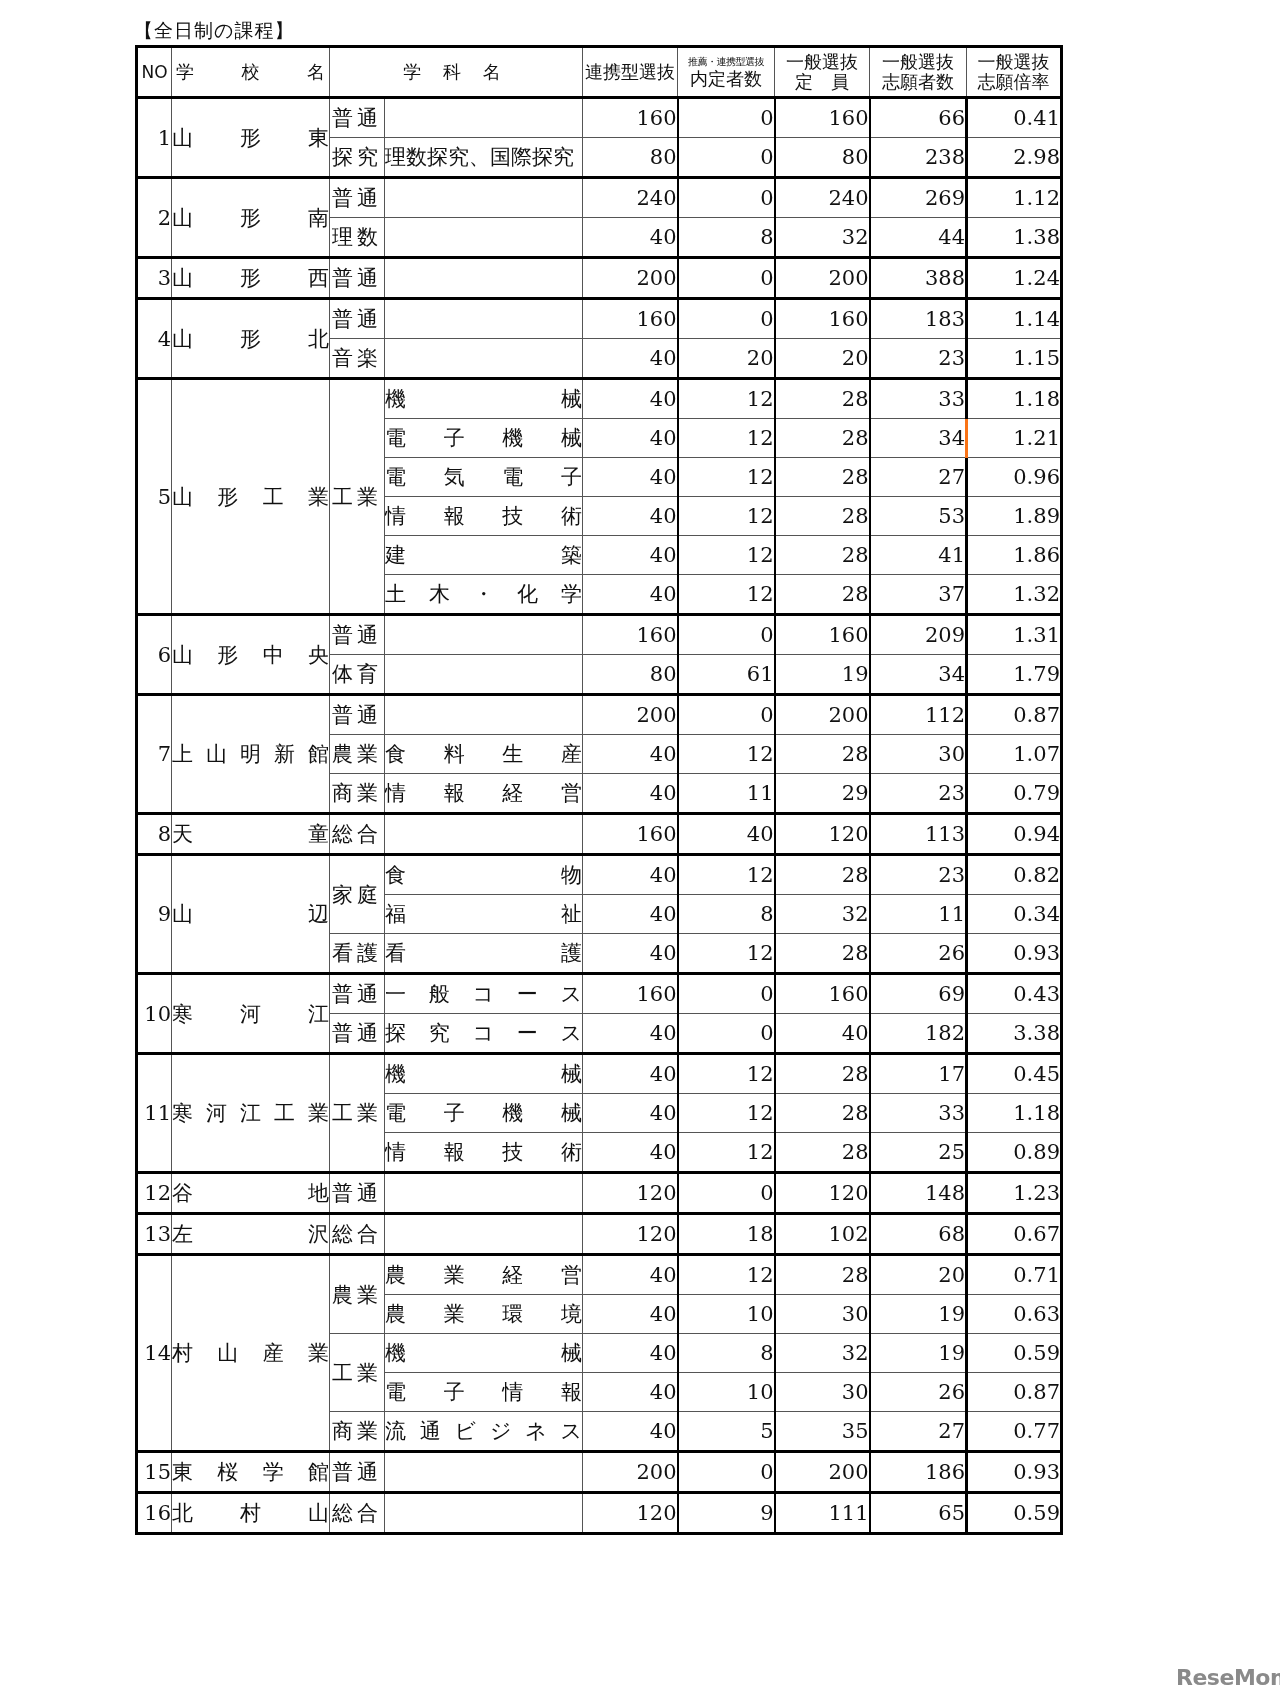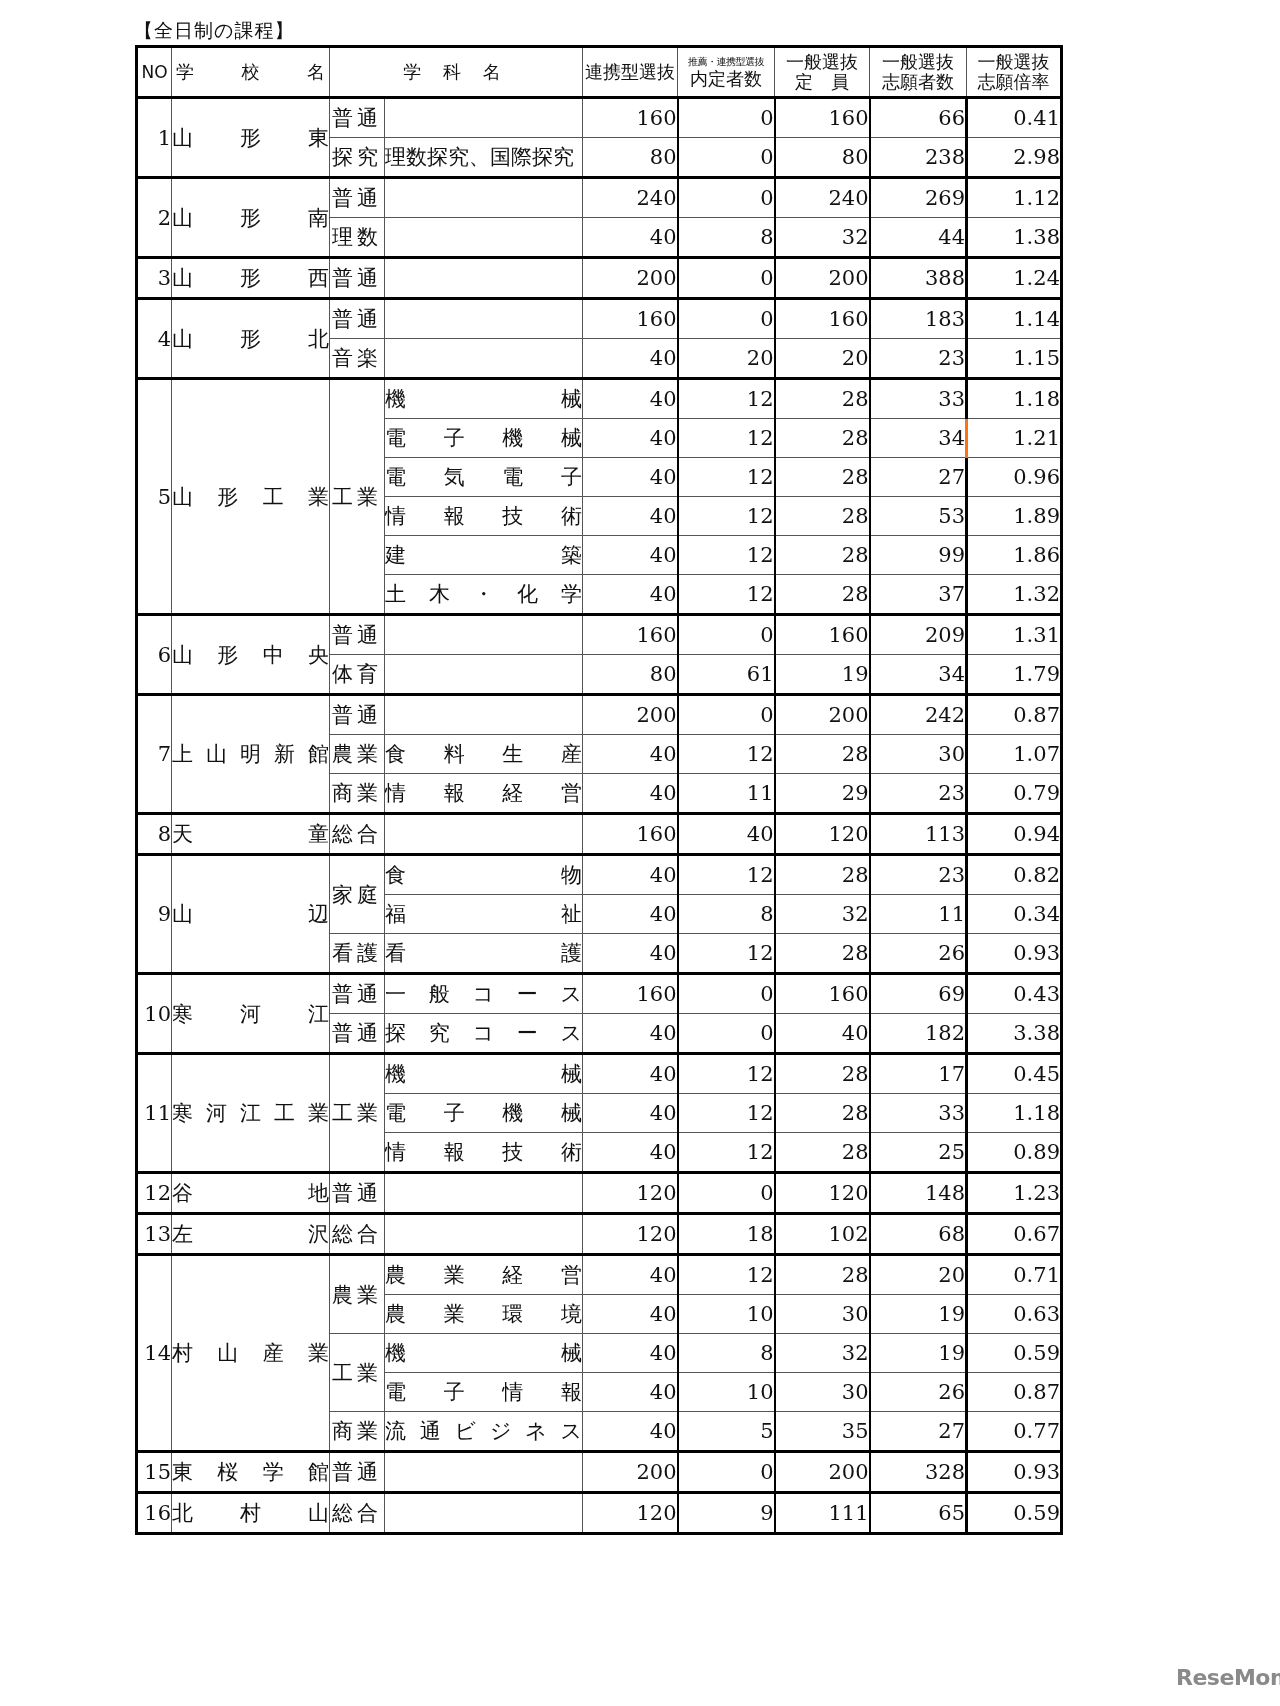--- a/index.html
+++ b/index.html
@@ -256,21 +256,21 @@
       <tr>
         <td class="course">
           <div class="jus">
             <span>建</span>
             <span>築</span>
           </div>
         </td>
         <td class="num thick-l">40</td>
         <td class="num" style="border-left:2px solid #000">12</td>
         <td class="num" style="border-left:2px solid #000">28</td>
-        <td class="num" style="border-left:2px solid #000">99</td>
+        <td class="num" style="border-left:2px solid #000">41</td>
         <td class="num" style="border-left:3px solid #000">1.86</td>
       </tr>
       <tr class="grp-end">
         <td class="course">
           <div class="jus">
             <span>土</span>
             <span>木</span>
             <span>・</span>
             <span>化</span>
             <span>学</span>
@@ -324,21 +324,21 @@
             <span>館</span>
           </div>
         </td>
         <td class="dept" rowspan="1">普通</td>
         <td class="course">
           <div class="jus"></div>
         </td>
         <td class="num thick-l">200</td>
         <td class="num" style="border-left:2px solid #000">0</td>
         <td class="num" style="border-left:2px solid #000">200</td>
-        <td class="num" style="border-left:2px solid #000">242</td>
+        <td class="num" style="border-left:2px solid #000">112</td>
         <td class="num" style="border-left:3px solid #000">0.87</td>
       </tr>
       <tr>
         <td class="dept" rowspan="1">農業</td>
         <td class="course">
           <div class="jus">
             <span>食</span>
             <span>料</span>
             <span>生</span>
             <span>産</span>
@@ -661,21 +661,21 @@
             <span>館</span>
           </div>
         </td>
         <td class="dept" rowspan="1">普通</td>
         <td class="course">
           <div class="jus"></div>
         </td>
         <td class="num thick-l">200</td>
         <td class="num" style="border-left:2px solid #000">0</td>
         <td class="num" style="border-left:2px solid #000">200</td>
-        <td class="num" style="border-left:2px solid #000">328</td>
+        <td class="num" style="border-left:2px solid #000">186</td>
         <td class="num" style="border-left:3px solid #000">0.93</td>
       </tr>
       <tr class="grp-end">
         <td class="no" rowspan="1">16</td>
         <td class="school" rowspan="1">
           <div class="jus">
             <span>北</span>
             <span>村</span>
             <span>山</span>
           </div>

